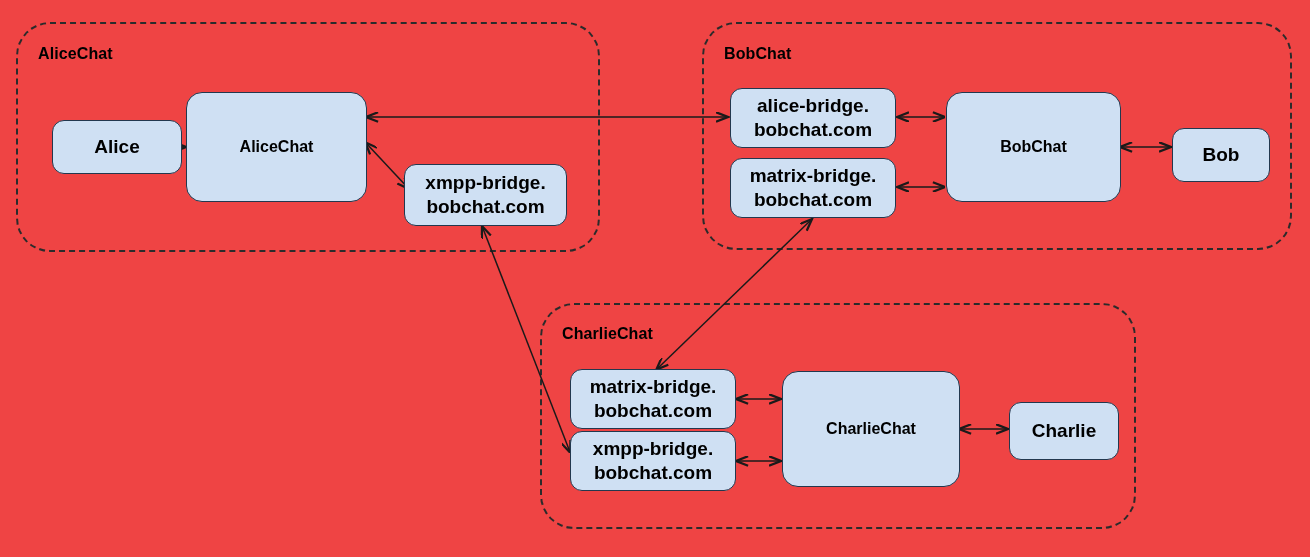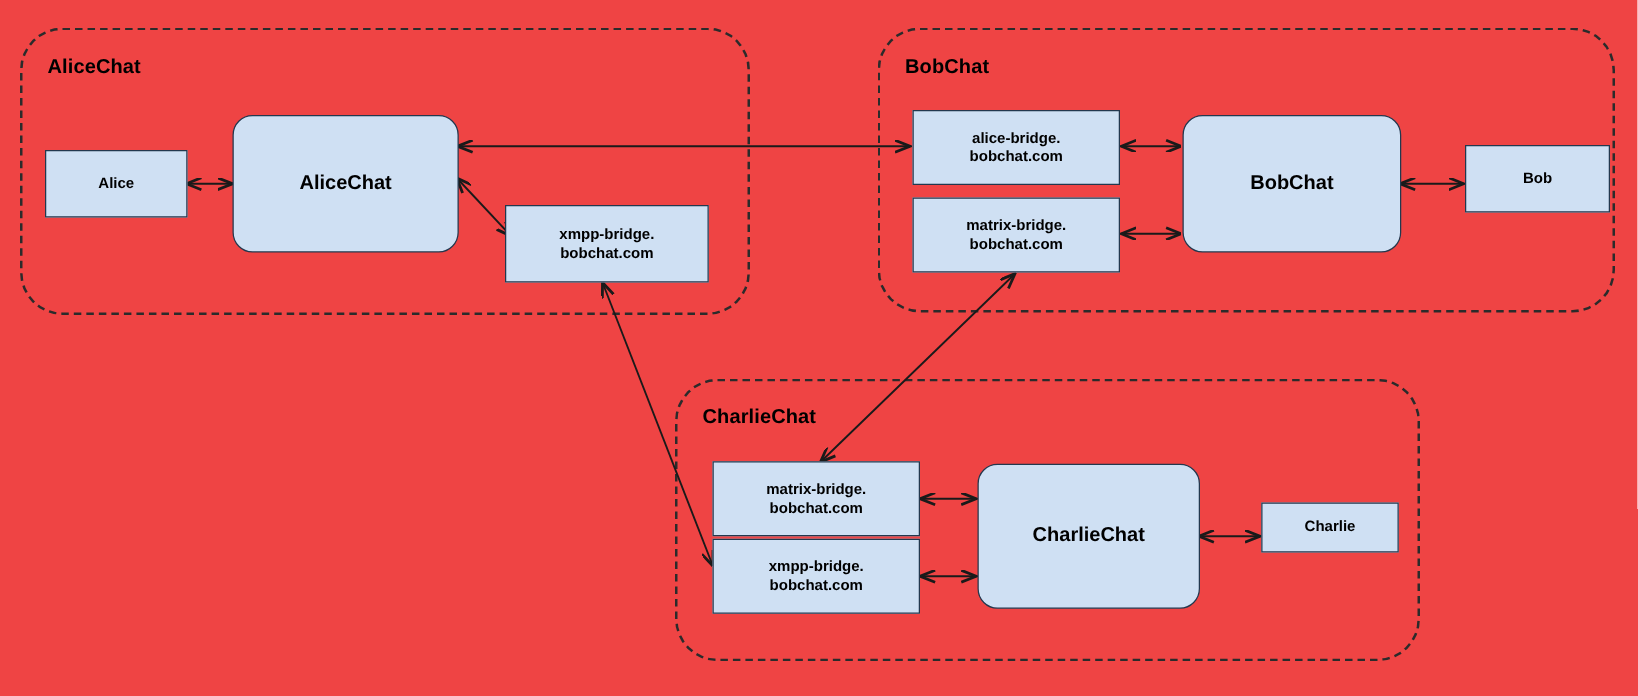--- a/index.html
+++ b/index.html
@@ -33,26 +33,26 @@
     color: #000000;
     white-space: nowrap;
     letter-spacing: 0.1px;
   }
   
   .node {
     position: absolute;
     box-sizing: border-box;
     background: #cfe0f3;
     border: 1.6px solid #23384e;
-    border-radius: 0;
+    border-radius: 12px;
     display: flex;
     align-items: center;
     justify-content: center;
     text-align: center;
-    font-size: 12px;
+    font-size: 19px;
     font-weight: bold;
     color: #000000;
     line-height: 1.28;
     padding: 2px 6px;
     z-index: 3;
   }
   .node.big {
     border-radius: 16px;
     font-size: 16px;
   }
@@ -110,21 +110,21 @@
     <line x1="737" y1="399" x2="781" y2="399" marker-start="url(#ah-start)" marker-end="url(#ah)"></line>
 
     <line x1="737" y1="461" x2="781" y2="461" marker-start="url(#ah-start)" marker-end="url(#ah)"></line>
 
     <line x1="960" y1="429" x2="1008" y2="429" marker-start="url(#ah-start)" marker-end="url(#ah)"></line>
   </svg>
 
   <div class="group" style="left:16px; top:22px; width:584px; height:230px;"></div>
   <div class="group-label" style="left:38px; top:45px;">AliceChat</div>
 
-  <div class="node" style="left:36px; top:120px; width:114px; height:54px;">
+  <div class="node" style="left:52px; top:120px; width:130px; height:54px;">
     <span class="label">Alice</span>
   </div>
 
   <div class="node big" style="left:186px; top:92px; width:181px; height:110px;">
     <span class="label">AliceChat</span>
   </div>
 
   <div class="node" style="left:404px; top:164px; width:163px; height:62px;">
     <span class="label">xmpp-bridge.
 bobchat.com</span>
@@ -140,38 +140,38 @@
 
   <div class="node" style="left:730px; top:158px; width:166px; height:60px;">
     <span class="label">matrix-bridge.
 bobchat.com</span>
   </div>
 
   <div class="node big" style="left:946px; top:92px; width:175px; height:110px;">
     <span class="label">BobChat</span>
   </div>
 
-  <div class="node" style="left:1172px; top:116px; width:116px; height:54px;">
+  <div class="node" style="left:1172px; top:128px; width:98px; height:54px;">
     <span class="label">Bob</span>
   </div>
 
   <div class="group" style="left:540px; top:303px; width:596px; height:226px;"></div>
   <div class="group-label" style="left:562px; top:325px;">CharlieChat</div>
 
   <div class="node" style="left:570px; top:369px; width:166px; height:60px;">
     <span class="label">matrix-bridge.
 bobchat.com</span>
   </div>
 
   <div class="node" style="left:570px; top:431px; width:166px; height:60px;">
     <span class="label">xmpp-bridge.
 bobchat.com</span>
   </div>
 
   <div class="node big" style="left:782px; top:371px; width:178px; height:116px;">
     <span class="label">CharlieChat</span>
   </div>
 
-  <div class="node" style="left:1009px; top:402px; width:110px; height:40px;">
+  <div class="node" style="left:1009px; top:402px; width:110px; height:58px;">
     <span class="label">Charlie</span>
   </div>
 
 </div>
 
 </body></html>

